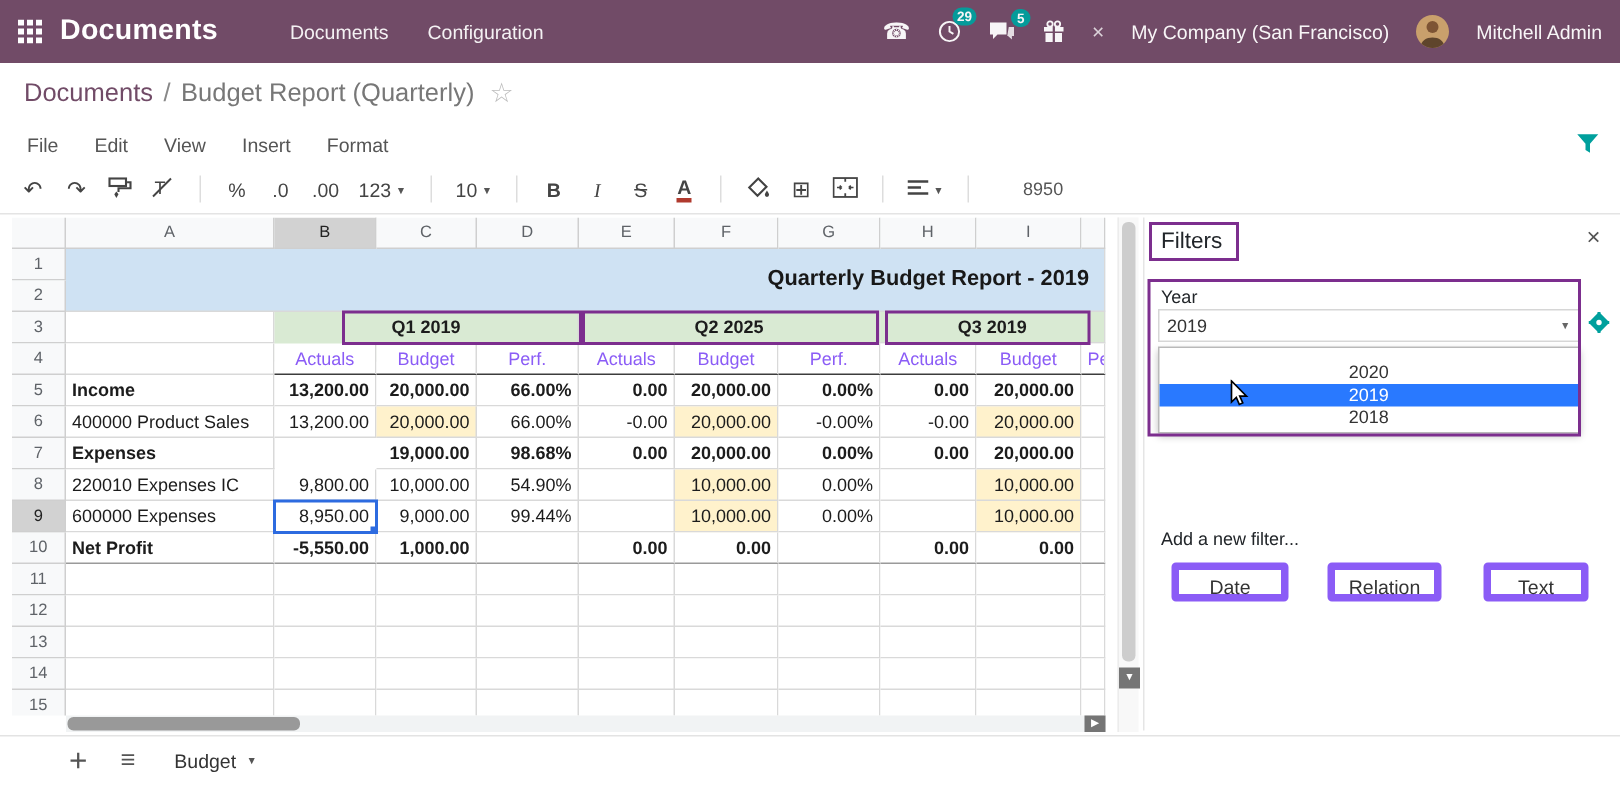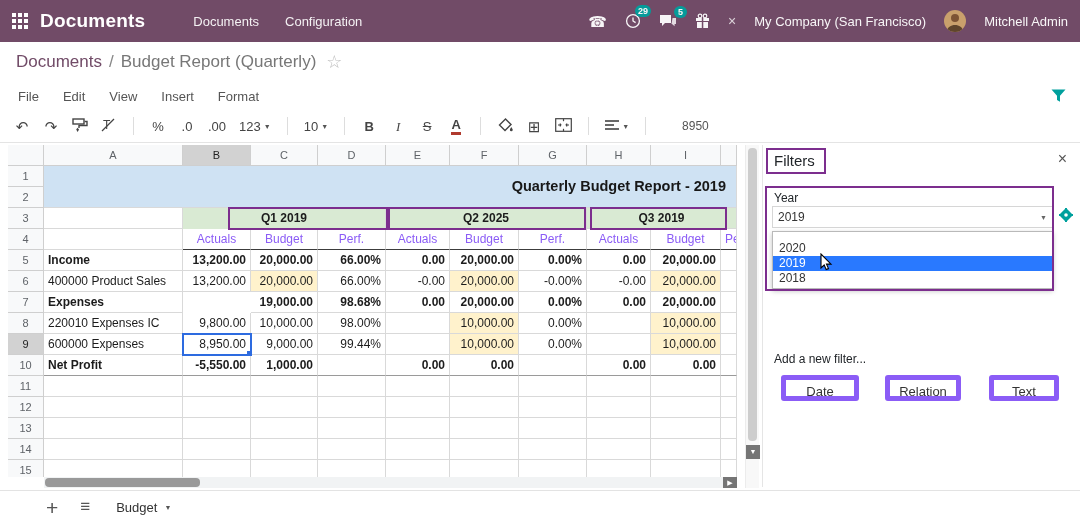--- a/index.html
+++ b/index.html
@@ -85,21 +85,21 @@
   .fp-title{position:absolute;left:11px;top:7px;font-size:15px;color:#212529;}
   .fp-close{position:absolute;right:13px;top:6px;color:#555;font-size:16px;cursor:pointer;line-height:1;}
   .fp-year-label{position:absolute;left:11px;top:46px;font-size:12px;color:#212529;}
   .fp-select{position:absolute;left:9px;top:61px;width:281px;height:22px;border:1px solid #d6d6d6;
              background:#fff;font-size:12px;line-height:20px;padding:0 5px;color:#333;cursor:pointer;}
   .fp-caret{position:absolute;right:5px;top:1px;font-size:7px;color:#666;}
   .fp-gear{position:absolute;left:296px;top:63px;cursor:pointer;}
   .anno-title{left:3px;top:3px;width:60px;height:26px;}
   .anno-year{left:2px;top:41px;width:289px;height:105px;}
   .fp-dropdown{position:absolute;left:9px;top:86px;width:281px;height:58px;background:#fff;
-               border:1px solid #b9b9b9;box-shadow:0 2px 5px rgba(0,0,0,.25);padding-top:9px;z-index:10;}
+               border:1px solid #b9b9b9;box-shadow:0 2px 5px rgba(0,0,0,.25);padding-top:9px;z-index:10;text-align:center;}
   .fp-option{height:15px;line-height:15px;font-size:12px;padding:0 6px;color:#333;cursor:pointer;}
   .fp-option.selected{background:#2979FF;color:#fff;}
   .fp-add{position:absolute;left:11px;top:207px;font-size:12px;color:#212529;}
   .fp-buttons{position:absolute;left:0;top:230px;width:318px;height:28px;}
   .fp-btn{position:absolute;top:0;height:26px;line-height:24px;border:5px solid #8b5cf6;border-radius:3px;
           font-size:13px;color:#333;background:#fff;text-align:center;cursor:pointer;}
 
   
   #bottom-bar{position:absolute;left:0;top:490px;width:1080px;height:33px;border-top:1px solid #e3e3e3;
               display:flex;align-items:center;background:#fff;}
@@ -324,21 +324,21 @@
       <div class="cell num bold" style="left: 310px; top: 147px; width: 68px; height: 21px;">98.68%</div>
       <div class="cell num bold" style="left: 378px; top: 147px; width: 64px; height: 21px;">0.00</div>
       <div class="cell num bold" style="left: 442px; top: 147px; width: 69px; height: 21px;">20,000.00</div>
       <div class="cell num bold" style="left: 511px; top: 147px; width: 68px; height: 21px;">0.00%</div>
       <div class="cell num bold" style="left: 579px; top: 147px; width: 64px; height: 21px;">0.00</div>
       <div class="cell num bold" style="left: 643px; top: 147px; width: 70px; height: 21px;">20,000.00</div>
       <div class="cell" style="left: 713px; top: 147px; width: 16px; height: 21px;"></div>
       <div class="cell lbl" style="left: 36px; top: 168px; width: 139px; height: 21px;">220010 Expenses IC</div>
       <div class="cell num" style="left: 175px; top: 168px; width: 68px; height: 21px;">9,800.00</div>
       <div class="cell num" style="left: 243px; top: 168px; width: 67px; height: 21px;">10,000.00</div>
-      <div class="cell num" style="left: 310px; top: 168px; width: 68px; height: 21px;">98.00%</div>
+      <div class="cell num" style="left: 310px; top: 168px; width: 68px; height: 21px;">54.90%</div>
       <div class="cell num" style="left: 378px; top: 168px; width: 64px; height: 21px;"></div>
       <div class="cell num yellow" style="left: 442px; top: 168px; width: 69px; height: 21px;">10,000.00</div>
       <div class="cell num" style="left: 511px; top: 168px; width: 68px; height: 21px;">0.00%</div>
       <div class="cell num" style="left: 579px; top: 168px; width: 64px; height: 21px;"></div>
       <div class="cell num yellow" style="left: 643px; top: 168px; width: 70px; height: 21px;">10,000.00</div>
       <div class="cell" style="left: 713px; top: 168px; width: 16px; height: 21px;"></div>
       <div class="cell lbl" style="left: 36px; top: 189px; width: 139px; height: 21px;">600000 Expenses</div>
       <div class="cell num" style="left: 175px; top: 189px; width: 68px; height: 21px;">8,950.00</div>
       <div class="cell num" style="left: 243px; top: 189px; width: 67px; height: 21px;">9,000.00</div>
       <div class="cell num" style="left: 310px; top: 189px; width: 68px; height: 21px;">99.44%</div>

